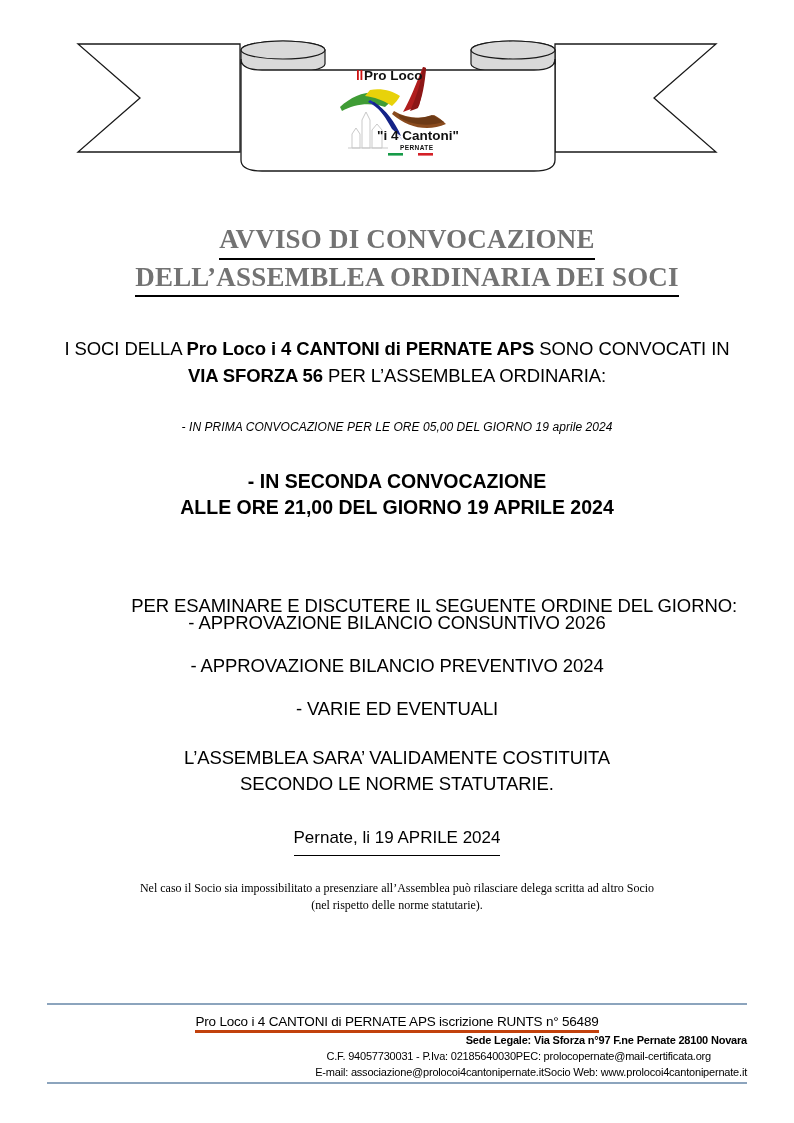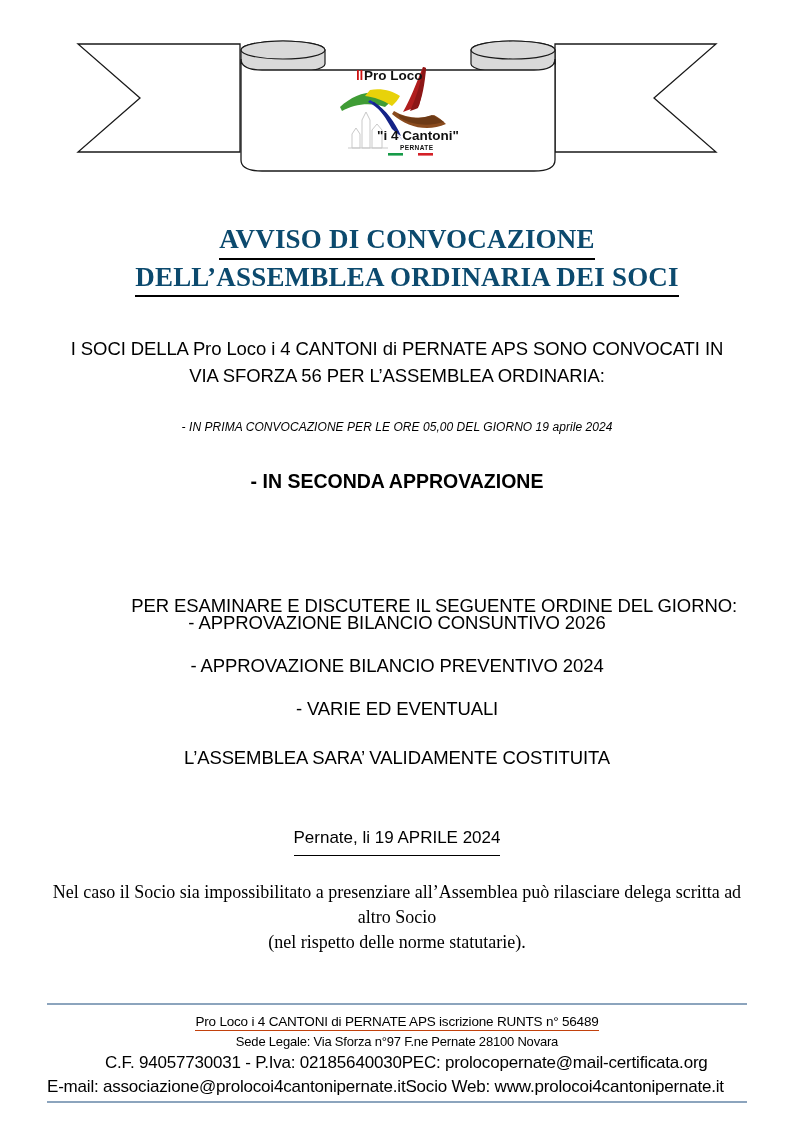--- a/index.html
+++ b/index.html
@@ -42,42 +42,42 @@
     top: 222px;
     width: 794px;
     text-align: center;
   }
   .title-line {
     font-family: "Liberation Serif", serif;
     font-weight: bold;
     font-size: 27px;
     letter-spacing: 0.2px;
     line-height: 1.28;
-    color: #0c4a6e;
+    color: #737373;
     display: block;
     padding-left: 20px;
   }
   .title-line > span {
     border-bottom: 2px solid #000;
     padding-bottom: 1px;
     display: inline-block;
   }
 
   
   .intro {
     position: absolute;
     left: 57px;
     top: 336px;
     width: 680px;
     text-align: center;
     font-size: 18.5px;
     line-height: 1.45;
     letter-spacing: -0.1px;
   }
-  .intro b { font-weight: normal; }
+  .intro b { font-weight: bold; }
 
   .first-call {
     position: absolute;
     left: 57px;
     top: 420px;
     width: 680px;
     text-align: center;
     font-style: italic;
     font-size: 12px;
     letter-spacing: 0.05px;
@@ -143,21 +143,21 @@
     padding-bottom: 8px;
   }
 
   .note {
     position: absolute;
     left: 47px;
     top: 880px;
     width: 700px;
     text-align: center;
     font-family: "Liberation Serif", serif;
-    font-size: 18px;
+    font-size: 12px;
     line-height: 1.38;
   }
 
   
   .footer {
     position: absolute;
     left: 47px;
     top: 1003px;
     width: 700px;
   }
@@ -168,33 +168,34 @@
   }
   .footer-rule.bottom { margin-top: 4px; }
 
   .footer-title {
     text-align: center;
     font-size: 13.5px;
     margin-top: 9px;
     letter-spacing: -0.2px;
   }
   .footer-title > span {
-    border-bottom: 1px solid #c2410c;
+    border-bottom: 3px solid #c2410c;
     padding-bottom: 1px;
   }
   .footer-sede {
-    text-align: center;
-    font-size: 13px;
+    text-align: right;
+    font-size: 11px;
     margin-top: 5px;
     letter-spacing: -0.2px;
+    font-weight: bold;
   }
   .footer-row {
     display: flex;
-    justify-content: flex-start;
-    font-size: 17px;
+    justify-content: flex-end;
+    font-size: 11px;
     margin-top: 4px;
     letter-spacing: -0.2px;
   }
   .footer-row .fl { padding-left: 58px; }
   .footer-row .fr { padding-right: 36px; }
   .footer-row.r2 .fl { padding-left: 0; }
   .footer-row.r2 .fr { padding-right: 0; }
 </style>
 </head>
 <body>
@@ -283,33 +284,35 @@
   </div>
 </div>
 
 <div class="intro">
   <span>I SOCI DELLA </span><b>Pro Loco i 4 CANTONI di PERNATE APS</b><span> SONO CONVOCATI IN </span><b>VIA SFORZA 56</b><span> PER L’ASSEMBLEA ORDINARIA:</span>
 </div>
 
 <div class="first-call">- IN PRIMA CONVOCAZIONE PER LE ORE 05,00 DEL GIORNO 19 aprile 2024</div>
 
 <div class="second-call">
-  <div>- IN SECONDA APPROVAZIONE</div>
+  <div>- IN SECONDA CONVOCAZIONE</div>
+  <div>ALLE ORE 21,00 DEL GIORNO 19 APRILE 2024</div>
 </div>
 
 <div class="agenda-head">PER ESAMINARE E DISCUTERE IL SEGUENTE ORDINE DEL GIORNO:</div>
 
 <div class="agenda-items">
   <div class="agenda-item">- APPROVAZIONE BILANCIO CONSUNTIVO 2026</div>
   <div class="agenda-item">- APPROVAZIONE BILANCIO PREVENTIVO 2024</div>
   <div class="agenda-item">- VARIE ED EVENTUALI</div>
 </div>
 
 <div class="closing">
   <div>L’ASSEMBLEA SARA’ VALIDAMENTE COSTITUITA</div>
+  <div>SECONDO LE NORME STATUTARIE.</div>
 </div>
 
 <div class="place-date">
   <span>Pernate, li 19 APRILE 2024</span>
 </div>
 
 <div class="note">
   <div>Nel caso il Socio sia impossibilitato a presenziare all’Assemblea può rilasciare delega scritta ad altro Socio</div>
   <div>(nel rispetto delle norme statutarie).</div>
 </div>

